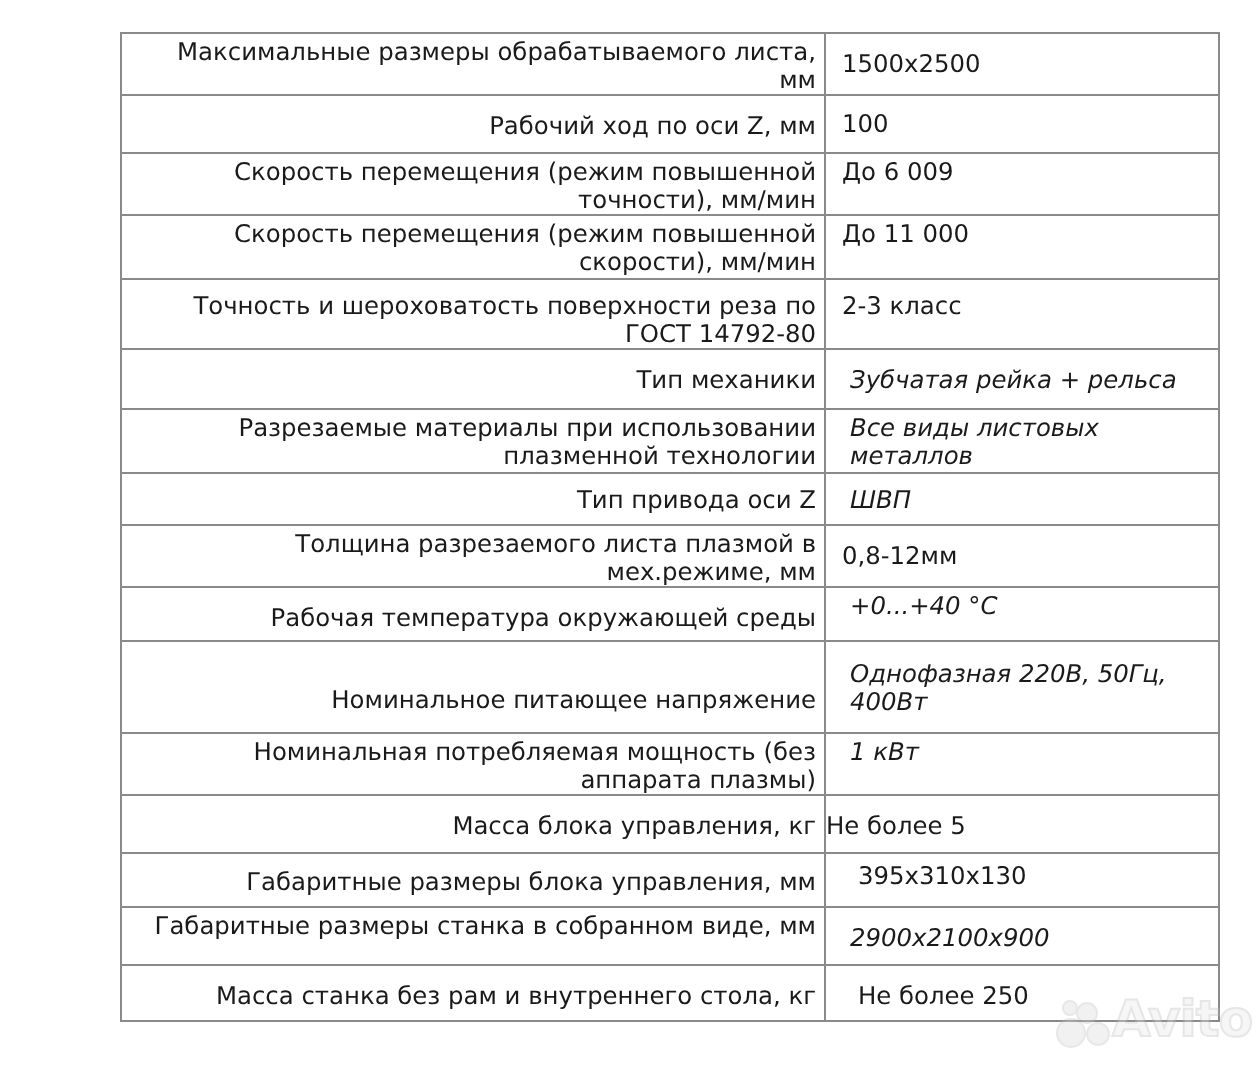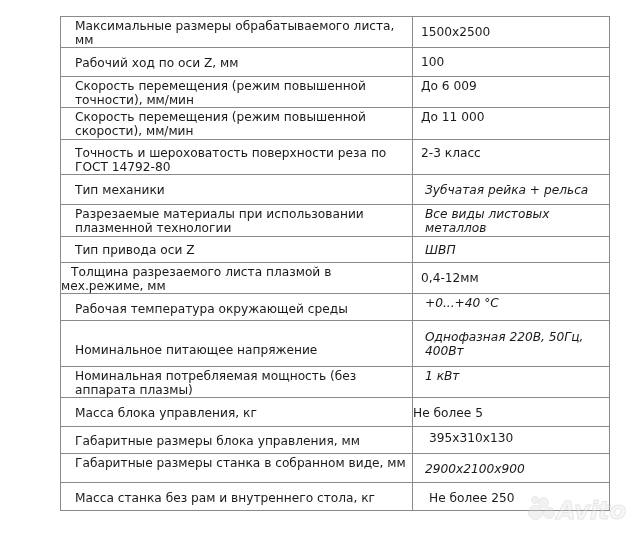--- a/index.html
+++ b/index.html
@@ -29,38 +29,38 @@
       line-height: 14px;
       vertical-align: top;
       padding: 2px 0 0 0;
       overflow: hidden;
       white-space: normal;
     }
     .spec-table td.param {
       width: 333px;
       padding-left: 14px;
       padding-right: 4px;
+      text-align: right;
     }
     .spec-table td.value {
       width: 188px;
       padding-left: 8px;
     }
     .indent-val { padding-left: 12px !important; font-style: italic; }
     .watermark {
       position: absolute;
       left: 528px;
       top: 496px;
       width: 98px;
       height: 28px;
       display: flex;
-      align-items: flex-start;
+      align-items: flex-end;
       gap: 3px;
       opacity: 0.35;
       pointer-events: none;
-      font-style: italic;
     }
     .watermark .dots {
       position: relative;
       width: 26px;
       height: 24px;
     }
     .watermark .dots span {
       position: absolute;
       border-radius: 50%;
       background: #d8d8d8;
@@ -109,21 +109,21 @@
       <td class="value indent-val">Все виды листовых металлов</td>
     </tr>
     <tr style="height:26px">
       <td class="param" style="padding-top:6px">Тип привода оси Z</td>
       <td class="value indent-val" style="padding-top:6px">ШВП</td>
     </tr>
     <tr style="height:28px">
       <td class="param" style="padding-left:0">
         <span style="display:block;text-indent:10px">Толщина разрезаемого листа плазмой в мех.режиме, мм</span>
       </td>
-      <td class="value" style="padding-top:8px">0,4-12мм</td>
+      <td class="value" style="padding-top:8px">0,8-12мм</td>
     </tr>
     <tr style="height:27px">
       <td class="param" style="padding-top:8px">Рабочая температура окружающей среды</td>
       <td class="value indent-val">+0...+40 °С</td>
     </tr>
     <tr style="height:46px">
       <td class="param" style="vertical-align:middle;padding-top:12px">Номинальное питающее напряжение</td>
       <td class="value indent-val" style="vertical-align:middle;padding-top:0">Однофазная 220В, 50Гц, 400Вт</td>
     </tr>
     <tr style="height:30px">

